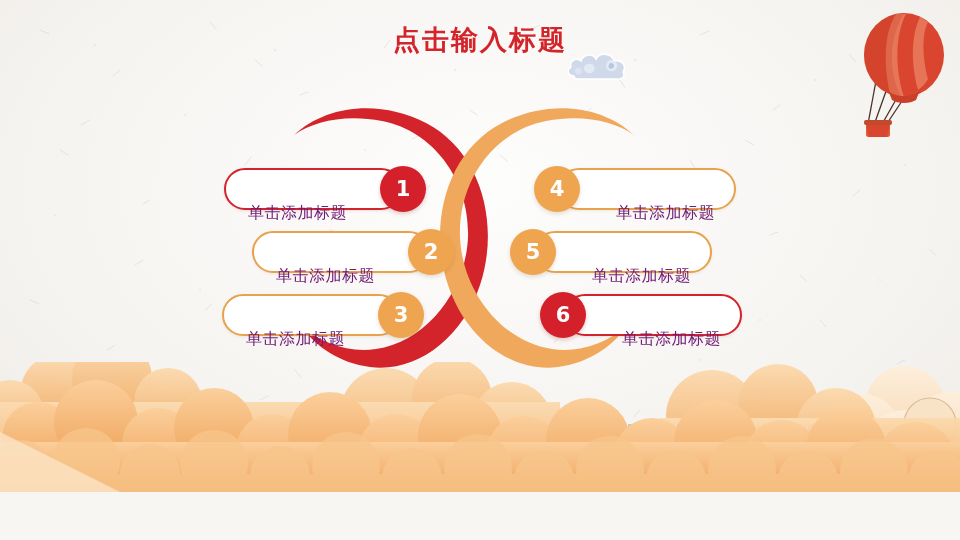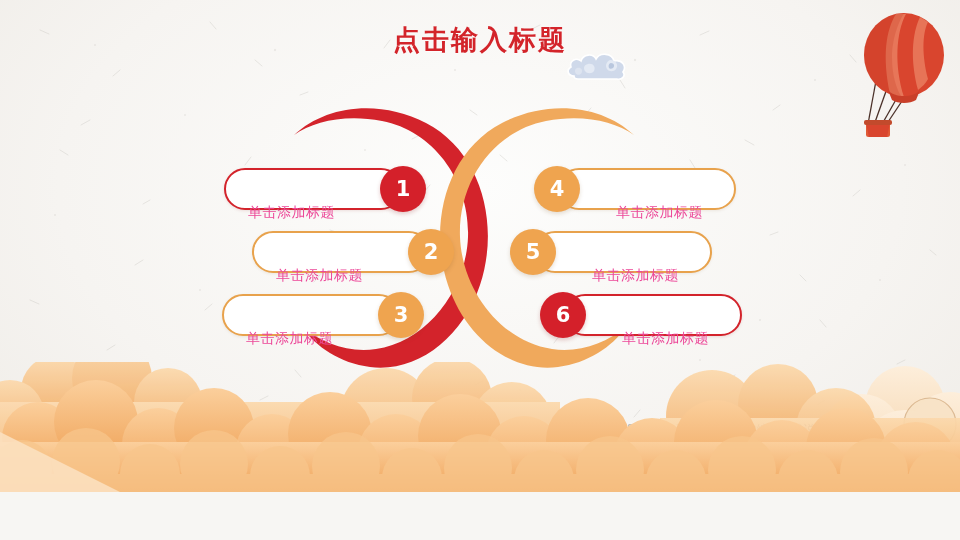--- a/index.html
+++ b/index.html
@@ -36,21 +36,21 @@
   .row{position:absolute;height:42px;display:flex;align-items:center;}
   .pill{
     position:absolute;top:0;height:42px;border-radius:21px;
     background:#ffffff;border:2.6px solid #e8a24c;
     box-sizing:border-box;
     display:flex;align-items:center;
     box-shadow:0 1px 3px rgba(130,90,40,.10);
   }
   .pill.red{border-color:#d3232b;box-shadow:0 1px 3px rgba(150,30,30,.12);}
   .pill-text{
-    font-size:14px;color:#ec4899;white-space:nowrap;letter-spacing:.5px;margin-top:48px;
+    font-size:16px;color:#701a75;white-space:nowrap;letter-spacing:.5px;margin-top:48px;
   }
   .num{
     position:absolute;top:-2px;width:46px;height:46px;border-radius:50%;
     background:#efa44f;color:#ffffff;
     display:flex;align-items:center;justify-content:center;
     font-size:21px;font-weight:bold;
     box-shadow:0 2px 4px rgba(120,80,30,.18);
   }
   .num.red{background:#d4202a;box-shadow:0 2px 4px rgba(140,20,25,.22);}
 

